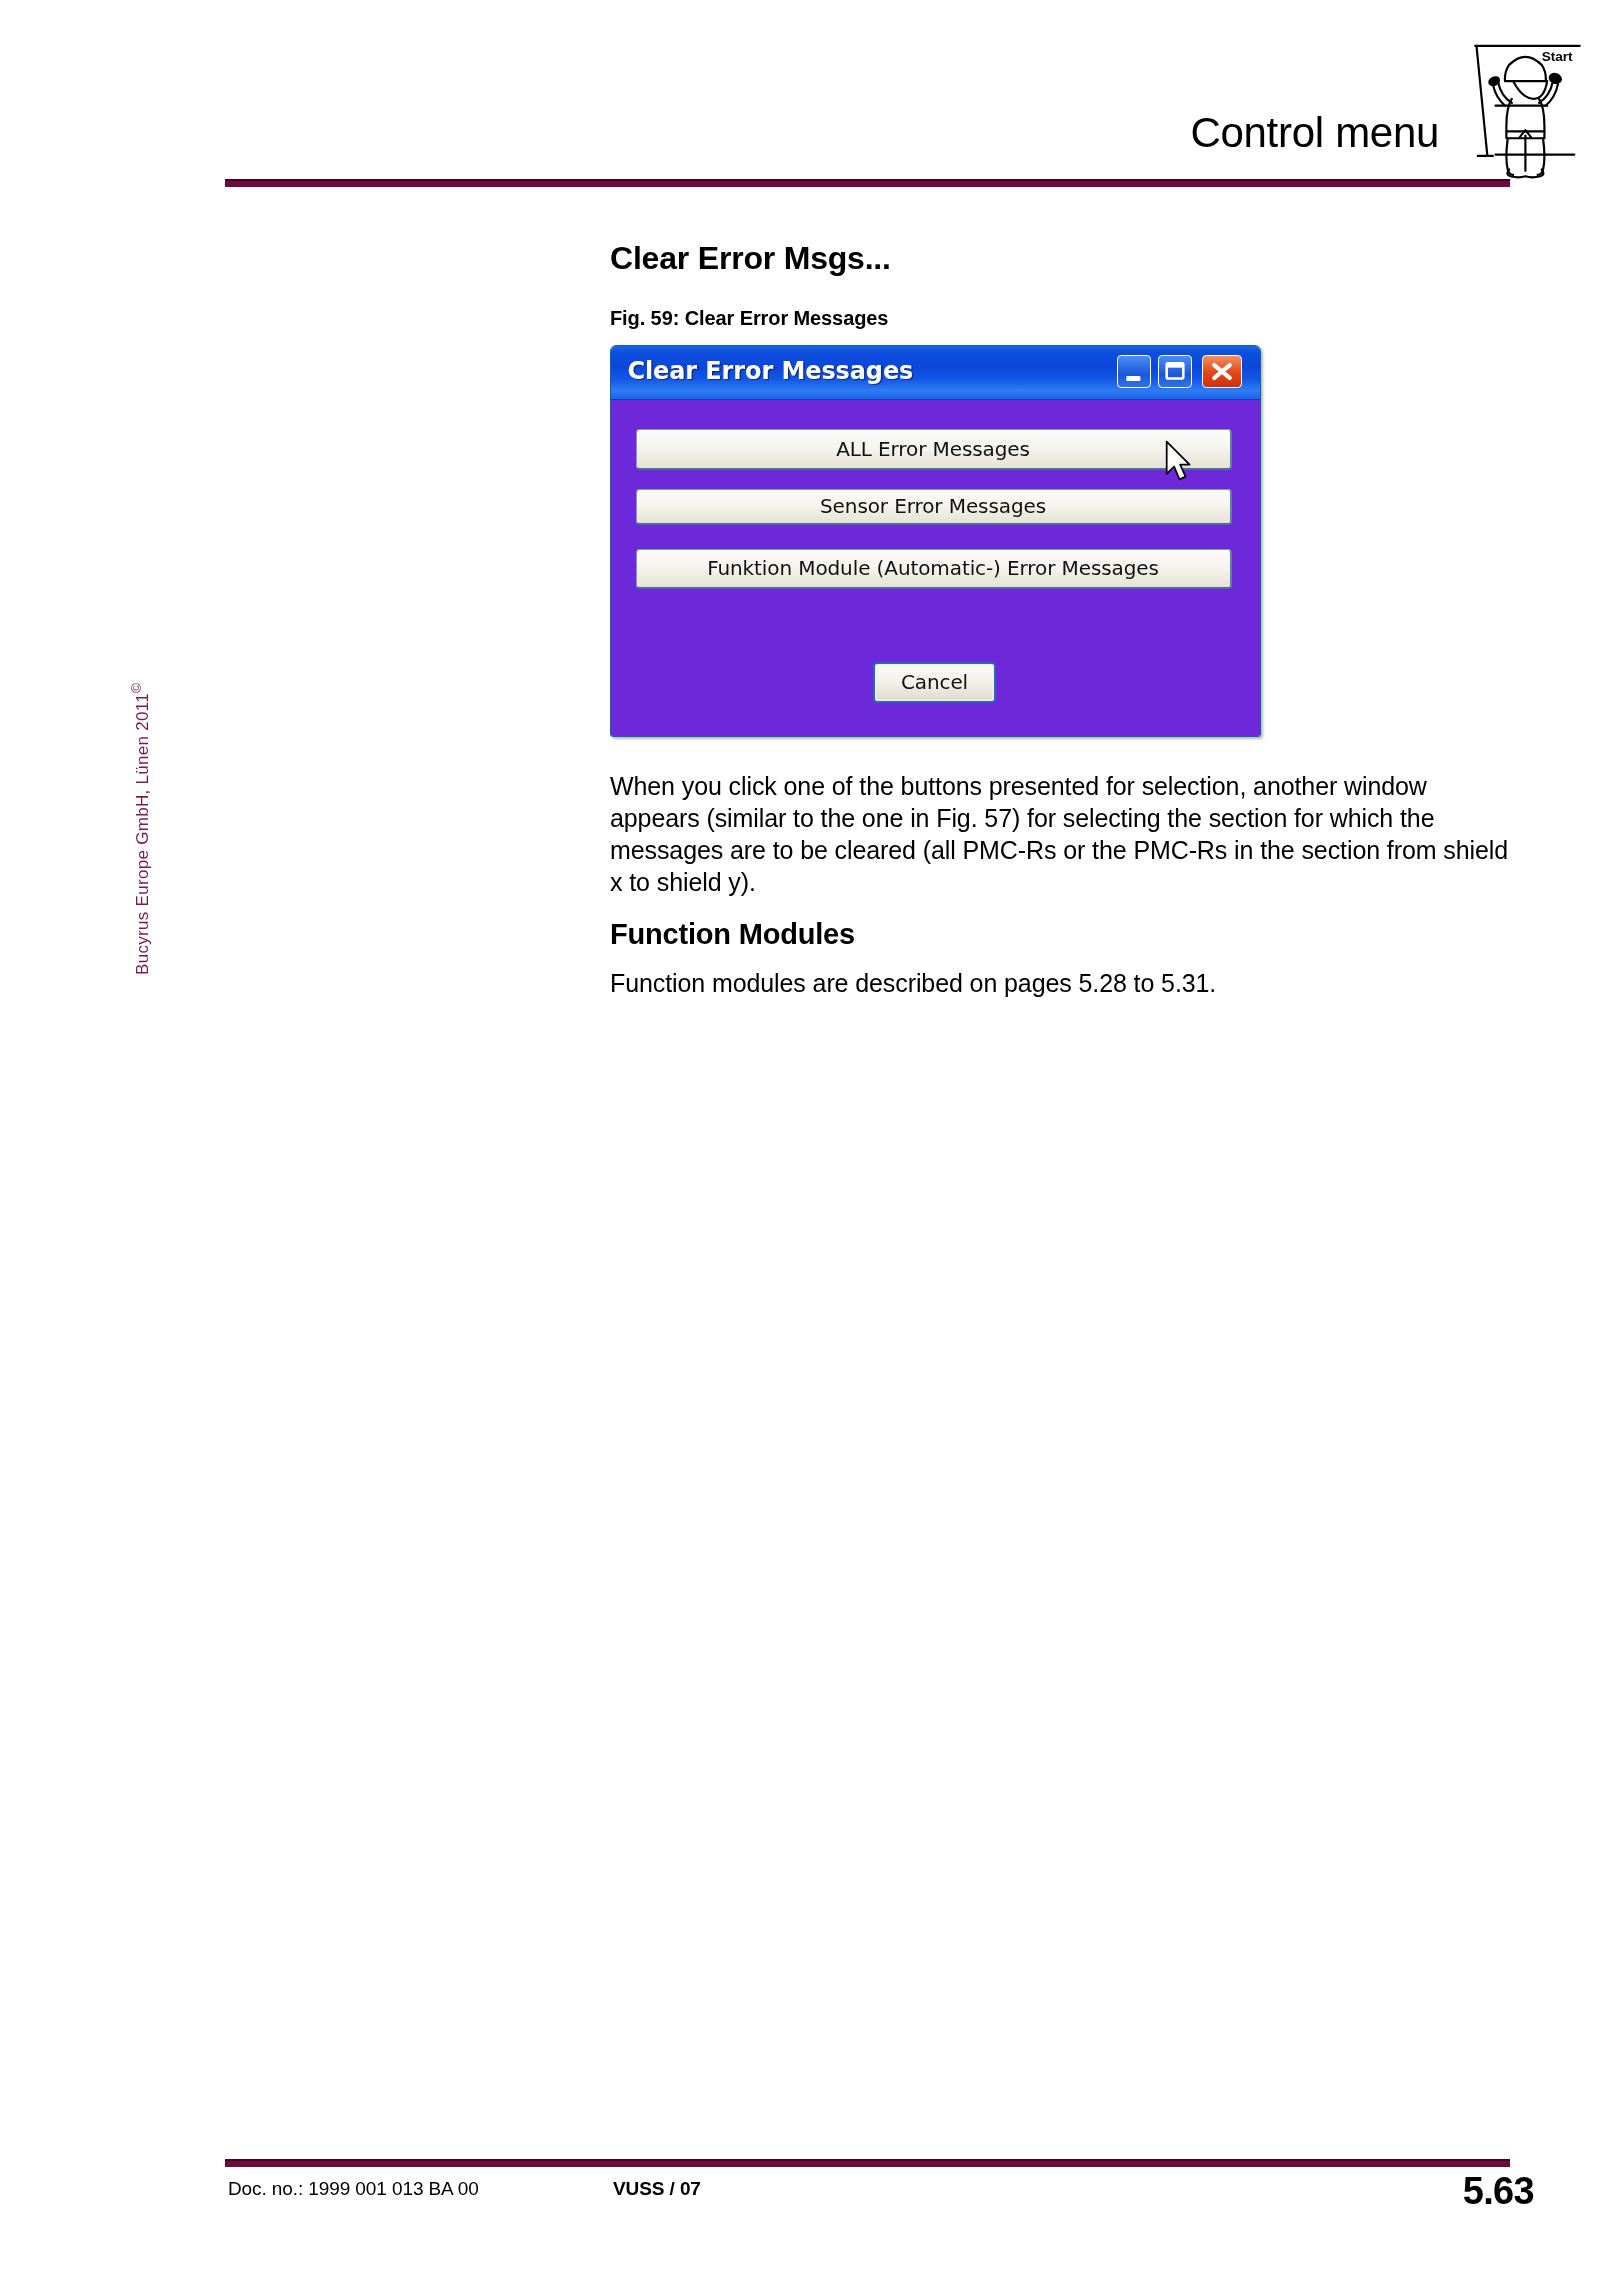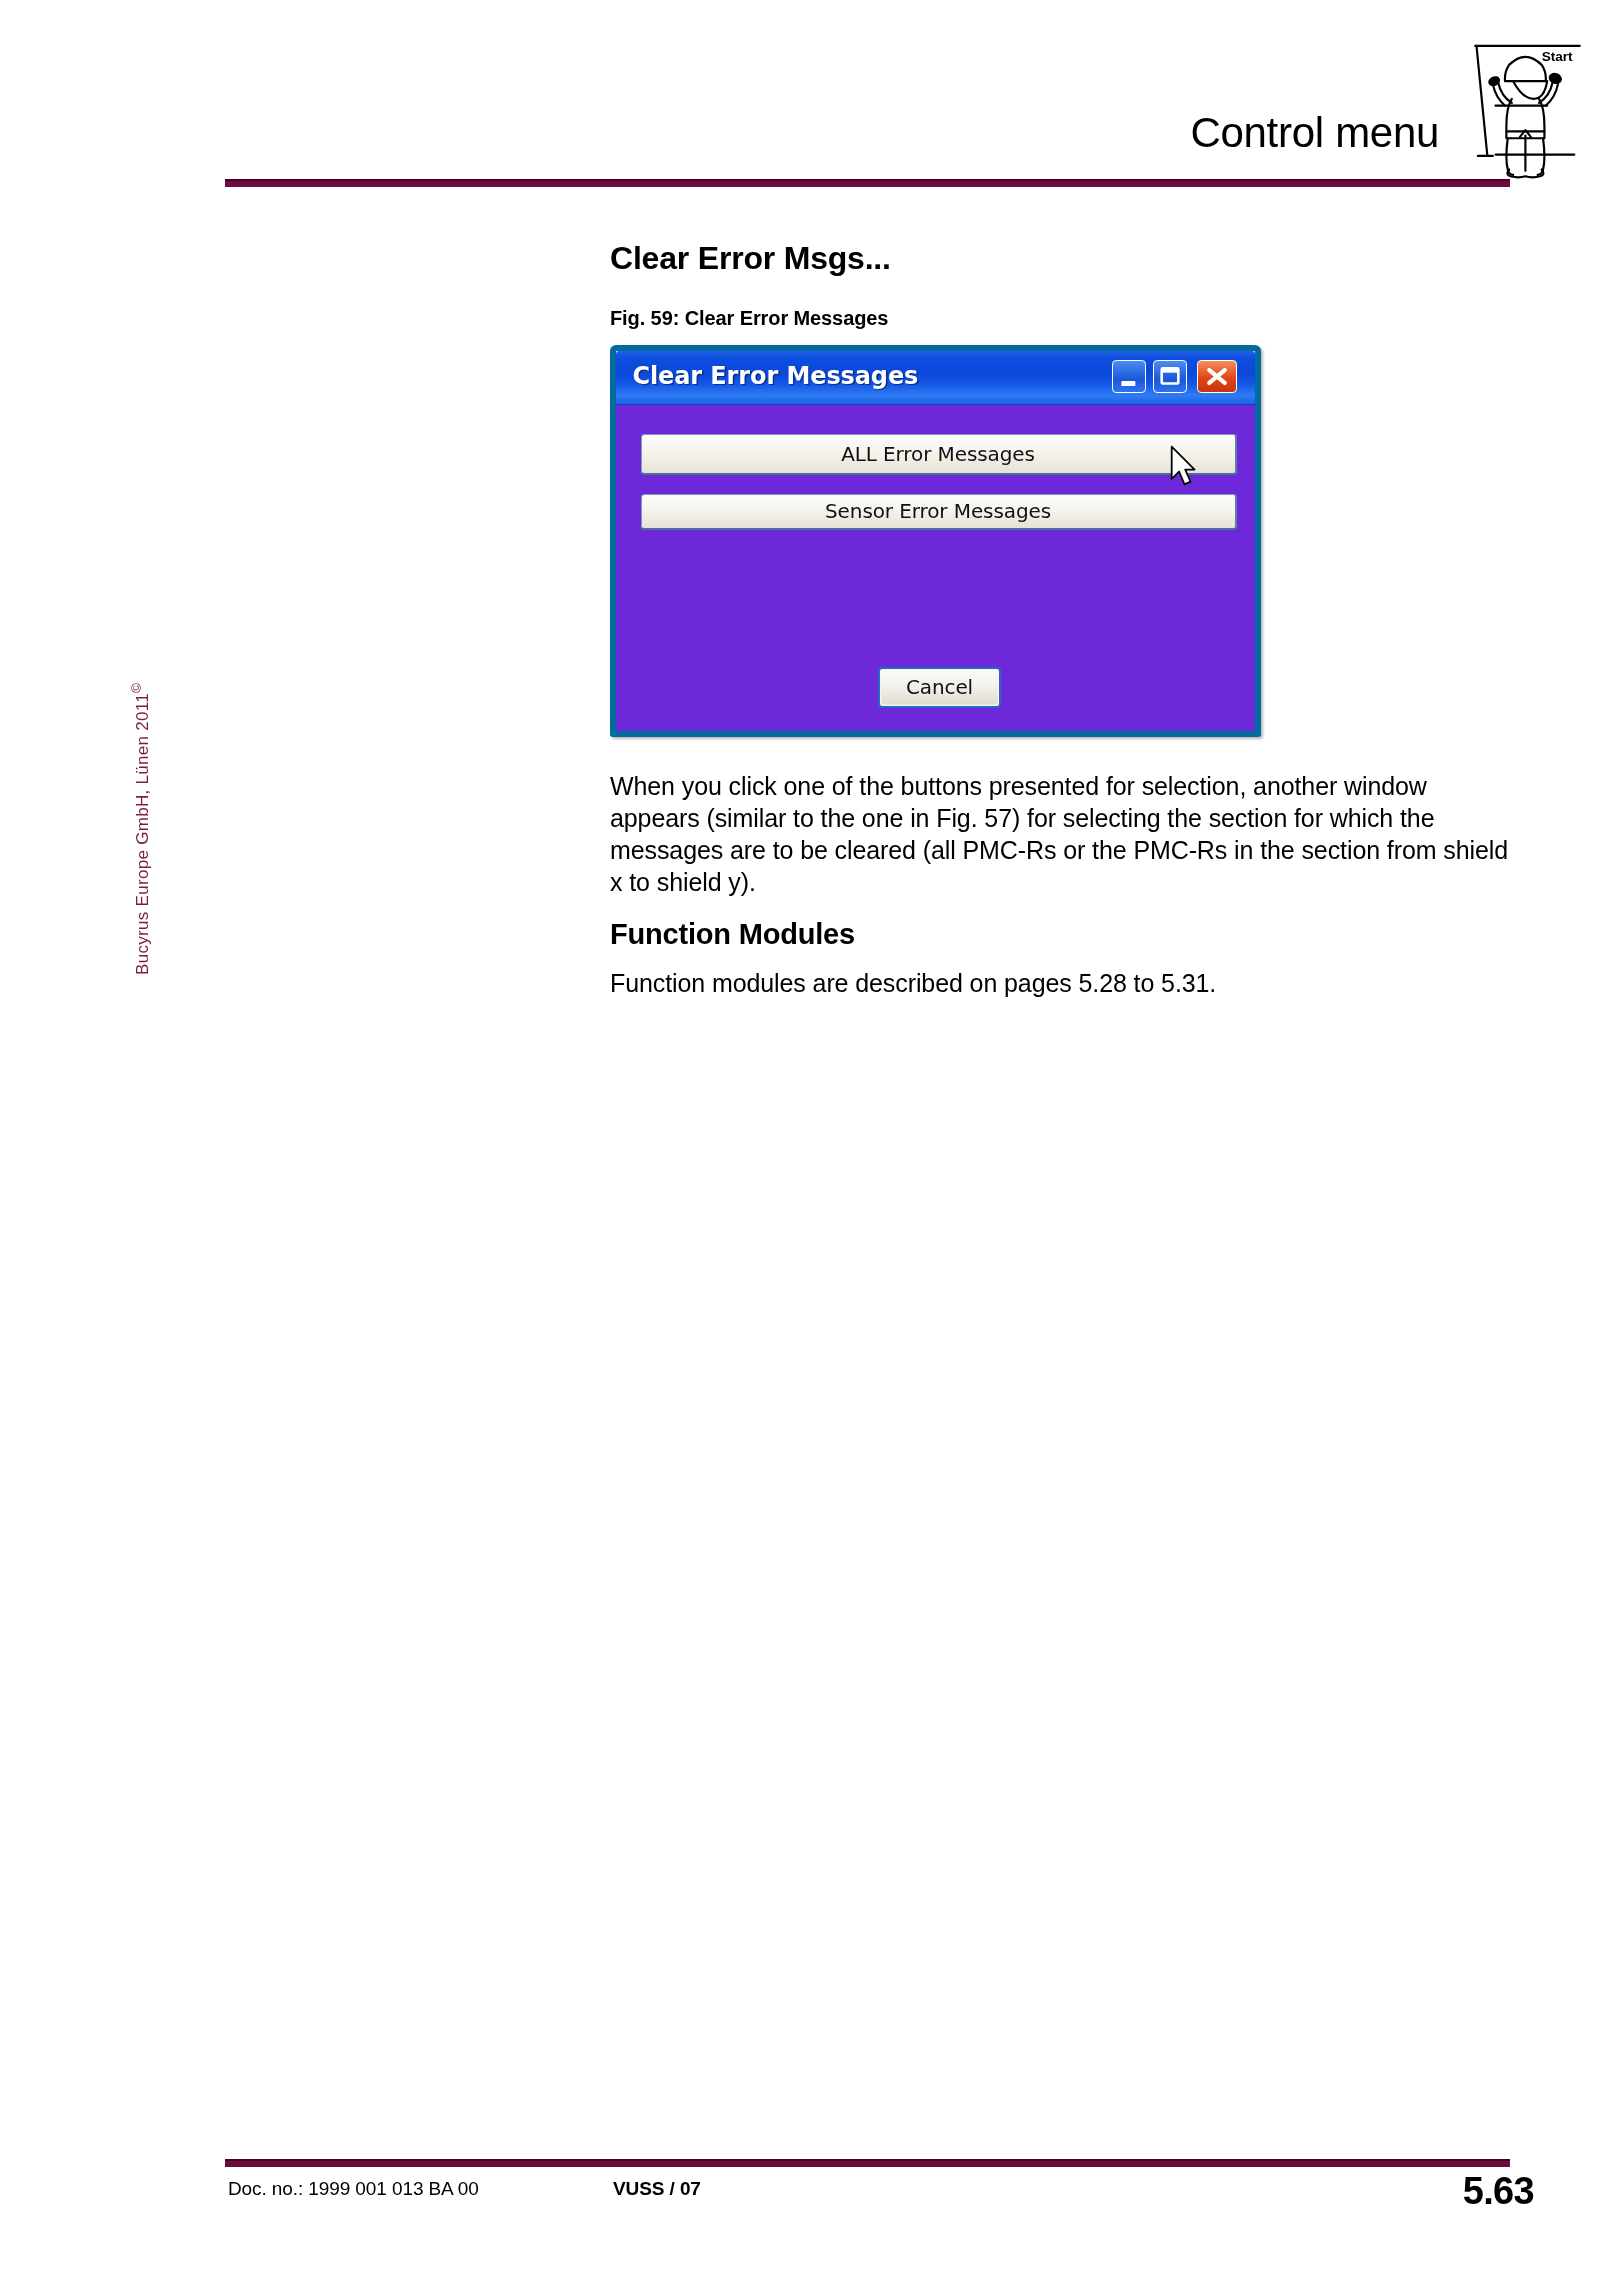--- a/index.html
+++ b/index.html
@@ -106,21 +106,21 @@
     letter-spacing: -0.1px;
   }
 
   
   #xp-dialog {
     position: relative;
     width: 651px;
     height: 392px;
     box-sizing: border-box;
     background: #EDE8D8;
-    border: 6px solid #0369a1;
+    border: 1px solid #0369a1;
     border-radius: 6.1px 6.1px 2.7px 2.7px;
     box-shadow: 2px 2px 2.7px rgba(0,0,0,0.28);
     overflow: hidden;
     font-family: "DejaVu Sans", sans-serif;
   }
   #xp-titlebar {
     position: relative;
     height: 53px;
     background: linear-gradient(180deg,
         #1E63E4 0%, #0E4FDF 12%, #0B47DA 40%,
@@ -331,20 +331,21 @@
         </svg>
       </div>
     </div>
 
     <div id="xp-client">
 
       <div class="dlg-btn" id="dlg-btn-all">ALL Error Messages</div>
 
       <div class="dlg-btn" id="dlg-btn-sensor">Sensor Error Messages</div>
 
+      <div class="dlg-btn" id="dlg-btn-funkt">Funktion Module (Automatic-)  Error Messages</div>
 
       <div class="dlg-btn" id="dlg-btn-cancel">Cancel</div>
 
       <div id="mouse-cursor">
         <svg viewBox="0 0 46 66" xmlns="http://www.w3.org/2000/svg">
           <path d="M4 2 L4 50 L15 39 L23 58 L32 54 L24 36 L38 36 Z" fill="#ffffff" stroke="#000000" stroke-width="2.6" stroke-linejoin="round"></path>
         </svg>
       </div>
 
     </div>

